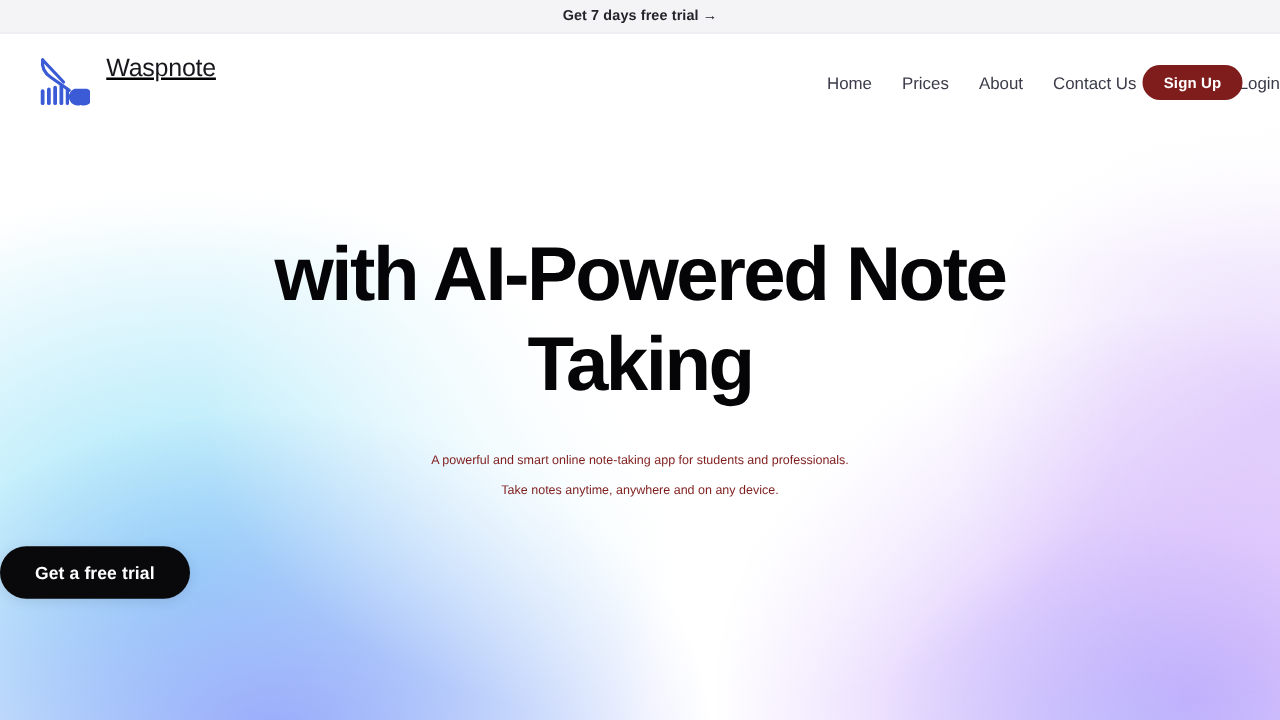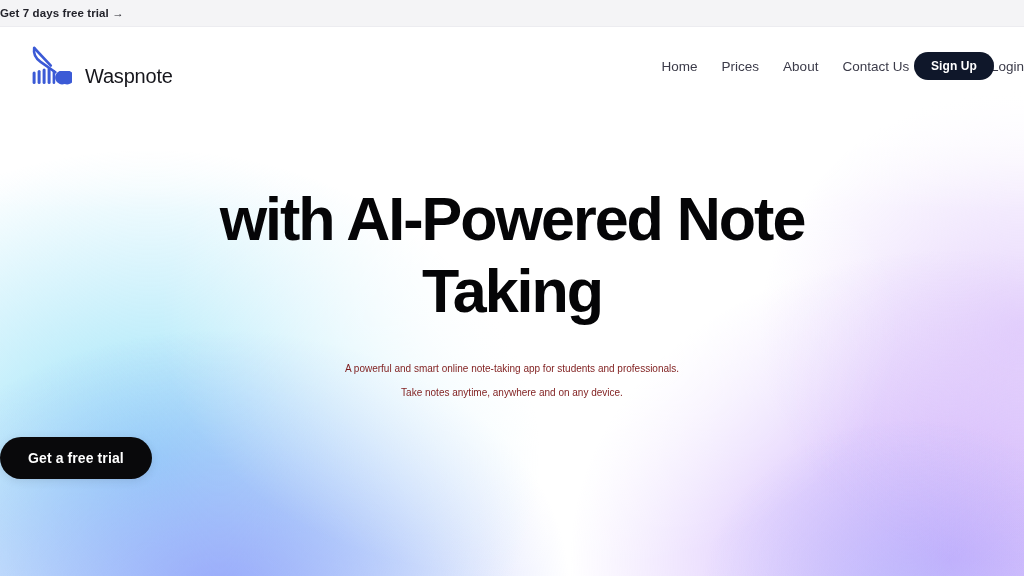--- a/index.html
+++ b/index.html
@@ -24,20 +24,21 @@
   }
 
   
   .announce-bar {
     position: relative;
     z-index: 6;
     height: 27px;
     background: #f4f4f6;
     display: flex;
     align-items: center;
+    justify-content: center;
     border-bottom: 1px solid #ececf0;
     box-sizing: border-box;
   }
   .announce-text {
     font-size: 11.5px;
     font-weight: 600;
     color: #23232b;
     letter-spacing: 0.1px;
     cursor: pointer;
   }
@@ -118,23 +119,24 @@
     position: relative;
     z-index: 5;
     height: 78px;
     display: flex;
     align-items: center;
     padding: 0 30px;
     box-sizing: border-box;
   }
   .brand {
     display: flex;
-    align-items: flex-end;
+    align-items: flex-start;
     gap: 13px;
     cursor: pointer;
+    text-decoration: underline;
   }
   .brand-mark {
     width: 42px;
     height: 44px;
     display: block;
   }
   .brand-name {
     font-size: 20px;
     font-weight: 500;
     color: #16161c;
@@ -163,21 +165,21 @@
     white-space: nowrap;
   }
 
   .header-right {
     margin-left: auto;
     display: flex;
     align-items: center;
     z-index: 7;
   }
   .btn-signup {
-    background: #0f172a;
+    background: #7f1d1d;
     color: #ffffff;
     border: none;
     border-radius: 999px;
     font-family: "Liberation Sans", sans-serif;
     font-size: 12px;
     font-weight: 700;
     padding: 0 17px;
     height: 28px;
     line-height: 28px;
     cursor: pointer;

